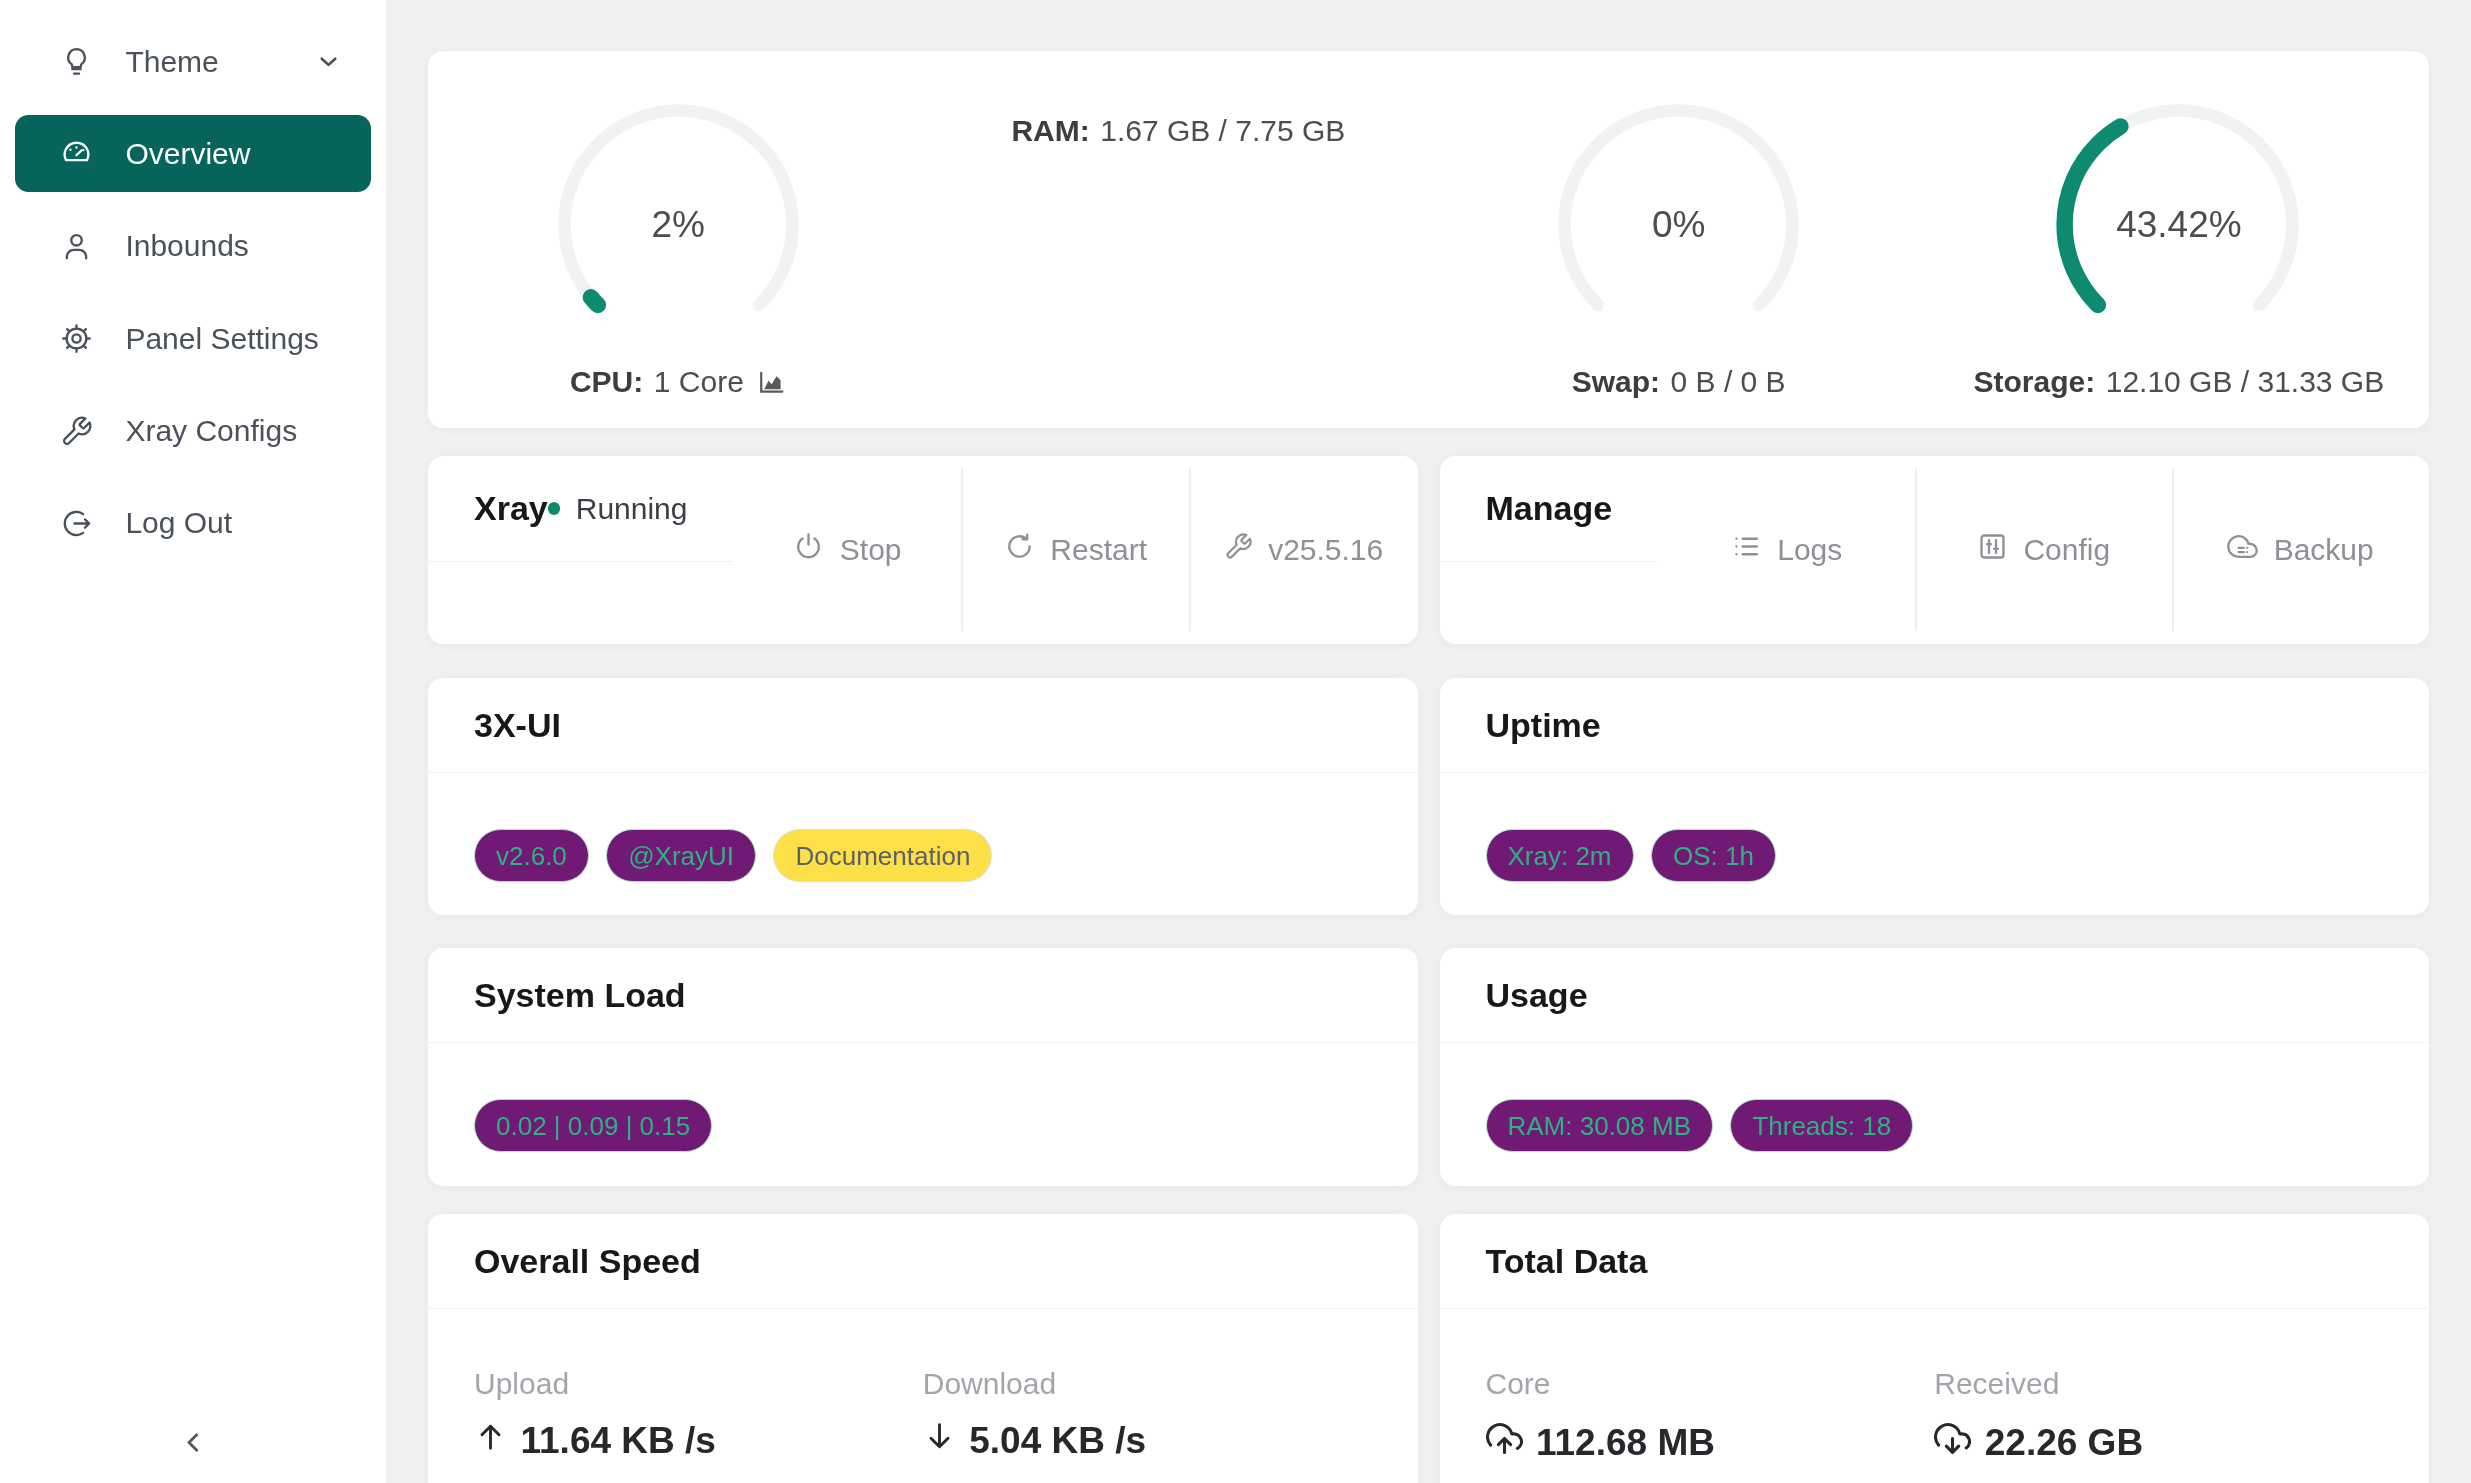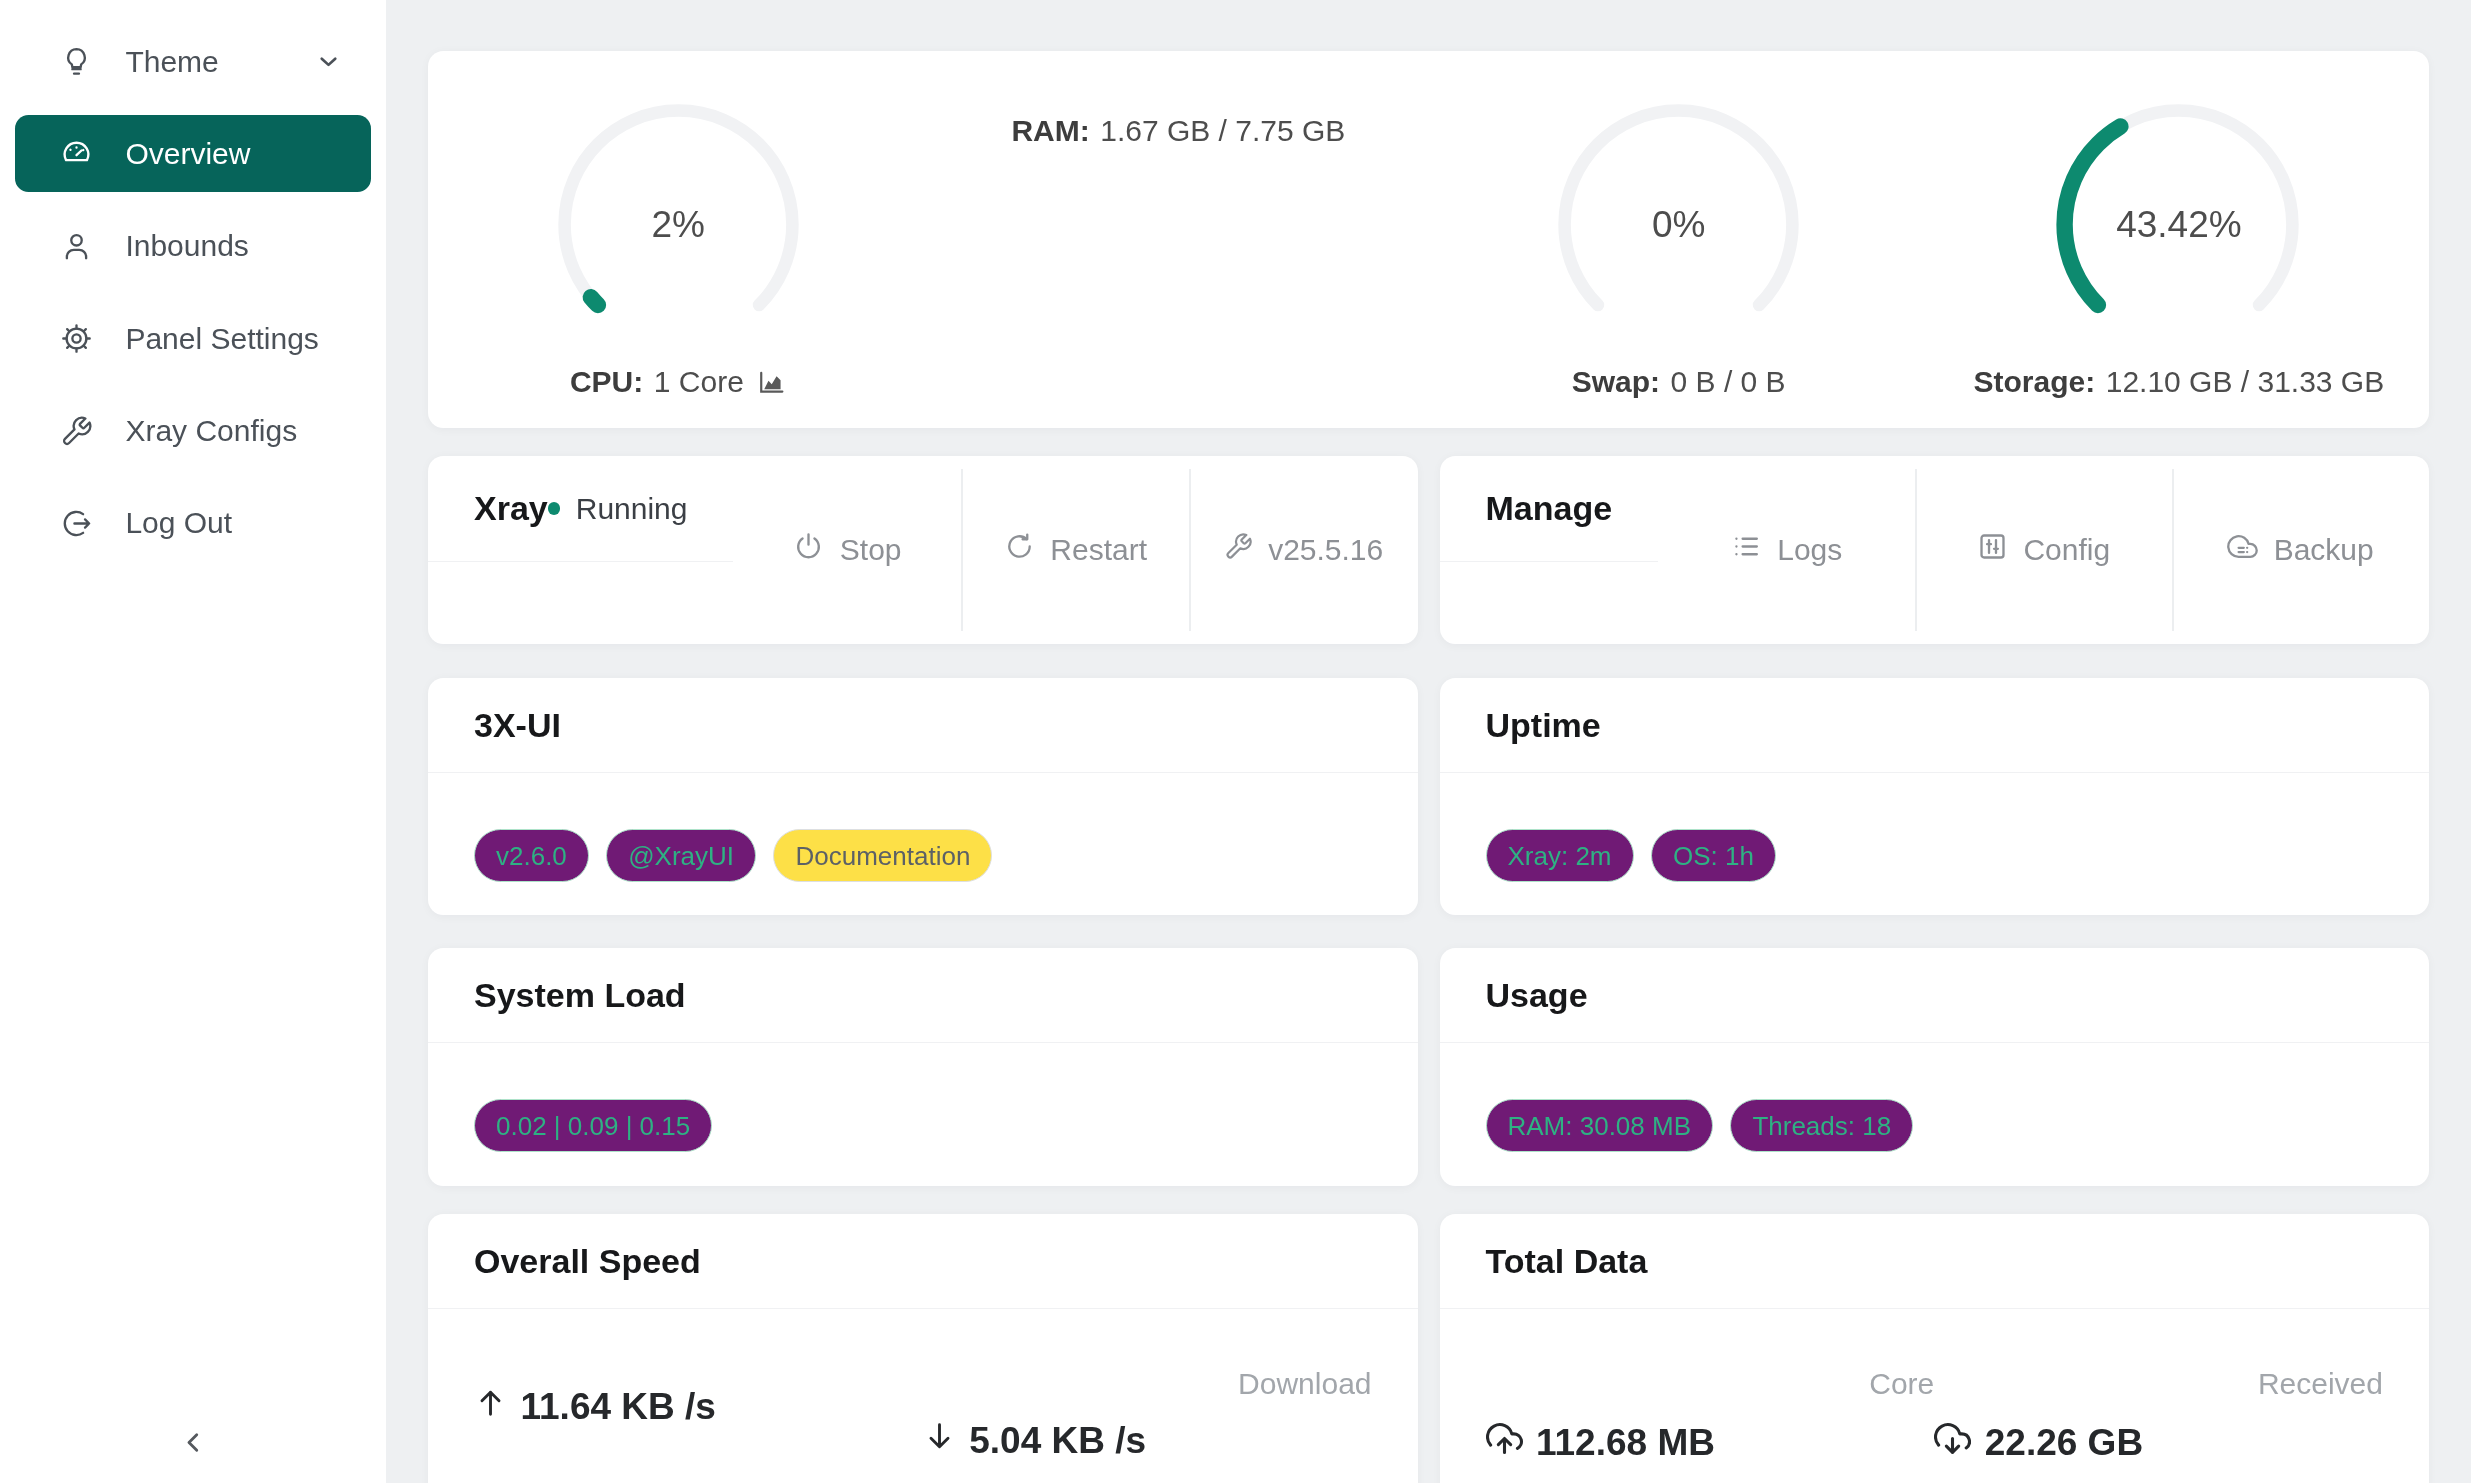--- a/index.html
+++ b/index.html
@@ -1,18 +1,18 @@
 <!DOCTYPE html>
 <html><head>
 <meta charset="utf-8">
 <style>
   * { margin:0; padding:0; box-sizing:border-box; }
   html,body { width:2472px; height:1483px; overflow:hidden; background:#eef0f2;
               font-family:"Liberation Sans", sans-serif; }
-  .app { display:flex; width:2472px; height:1483px;text-align:right; }
+  .app { display:flex; width:2472px; height:1483px; }
 
   
   .sidebar { width:386px; height:100%; background:#ffffff; position:relative; padding-top:23px; flex:none; }
   .side-item { display:flex; align-items:center; height:77px; margin:0 15.4px 15.4px 15.4px;
                border-radius:13.5px; padding-left:44px; cursor:pointer; color:#4b5158; }
   .side-item .ic { width:35px; height:35px; display:flex; align-items:center; justify-content:center; flex:none; }
   .side-item .lbl { font-size:30px; margin-left:31px; white-space:nowrap; }
   .side-item.active { background:#06645a; color:#ffffff; }
   .side-item svg { stroke:#4b5158; }
   .side-item.active svg { stroke:#ffffff; }
@@ -330,20 +330,21 @@
       </section>
     </div>
 
     <div class="row2">
       <section class="card stats-card h98">
         <div class="card-head">
           <span class="card-title">Overall Speed</span>
         </div>
         <div class="stats-zone">
           <div class="stat">
+            <div class="stat-label">Upload</div>
             <div class="stat-value">
               <span>
                 <svg class="icon" width="33" height="33" viewBox="0 0 24 24" stroke-width="2.1">
                   <path d="M12 20.5V4.5M5.8 10.7 12 4.5l6.2 6.2"></path>
                 </svg>
               </span>
               <span>11.64 KB /s</span>
             </div>
           </div>
           <div class="stat">

